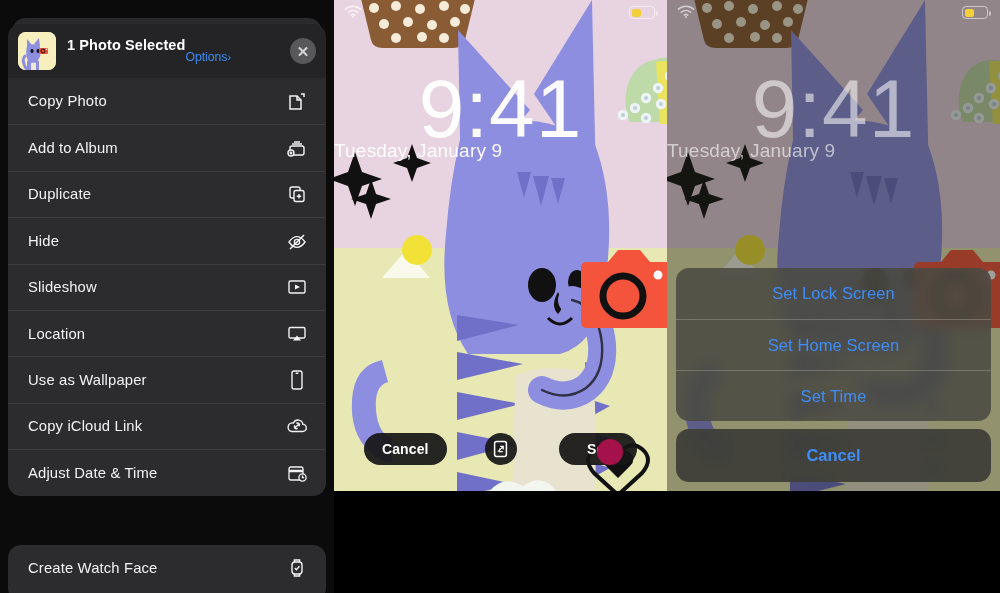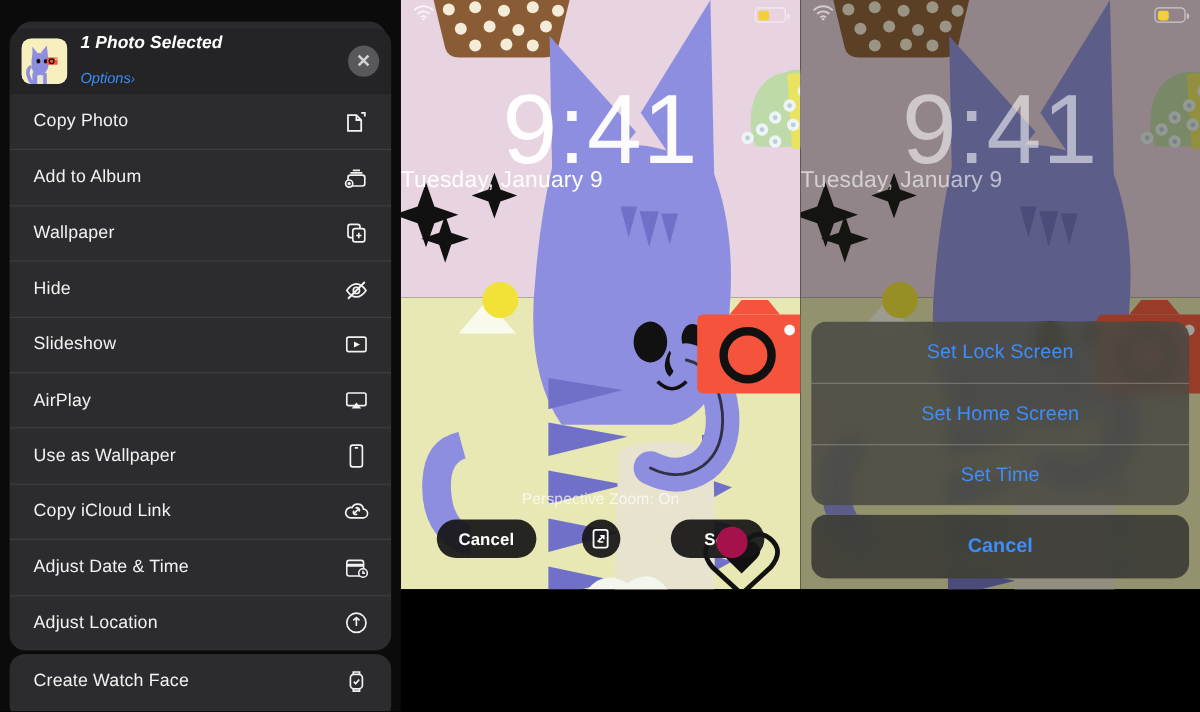--- a/index.html
+++ b/index.html
@@ -23,21 +23,21 @@
   .sheet-header {
     position: absolute; left: 8px; top: 24px; width: 318px; height: 54px;
     background: #242426; border-radius: 13px 13px 0 0;
     display: flex; align-items: center; padding: 0 10px;
   }
   .thumb {
     width: 38px; height: 38px; border-radius: 8px;
     background: #f7efbe; flex: 0 0 auto; position: relative; overflow: hidden;
   }
   .thumb svg { position: absolute; left: 0; top: 0; }
-  .sheet-htext { margin-left: 11px; display: flex; flex-direction: column; justify-content: center; font-style: italic; }
+  .sheet-htext { margin-left: 11px; display: flex; flex-direction: row; justify-content: center; }
   .sheet-title { color: #fff; font-size: 14.5px; font-weight: 700; line-height: 17px; letter-spacing: .1px; }
   .sheet-sub { color: #3c8df5; font-size: 12.2px; line-height: 15px; margin-top: 13px; }
   .sheet-sub .chev { font-size: 10.5px; }
   .close-btn {
     position: absolute; right: 10px; top: 50%; transform: translateY(-50%);
     width: 26px; height: 26px; border-radius: 50%;
     background: #58585b; color: #d2d2d4;
     display: flex; align-items: center; justify-content: center;
     font-size: 15px; font-weight: 600; line-height: 1;
   }
@@ -187,21 +187,21 @@
           <svg width="22" height="20" viewBox="0 0 22 20" fill="none" stroke="currentColor" stroke-width="1.4">
             <rect x="4" y="8" width="14" height="9" rx="2"></rect>
             <path d="M6 6h10M8 4h6"></path>
             <circle cx="5" cy="15" r="3" fill="#2c2c2e"></circle>
             <path d="M5 13.6v2.8M3.6 15h2.8"></path>
           </svg>
         </span>
       </div>
 
       <div class="menu-row">
-        <span class="menu-label">Wallpaper</span>
+        <span class="menu-label">Duplicate</span>
         <span class="menu-icon">
           <svg width="20" height="20" viewBox="0 0 20 20" fill="none" stroke="currentColor" stroke-width="1.4">
             <rect x="3" y="3" width="10" height="11" rx="2"></rect>
             <rect x="7" y="6.5" width="10" height="11" rx="2" fill="#2c2c2e"></rect>
             <path d="M12 10v4.5M9.75 12.25h4.5"></path>
           </svg>
         </span>
       </div>
 
       <div class="menu-row">
@@ -219,21 +219,21 @@
         <span class="menu-label">Slideshow</span>
         <span class="menu-icon">
           <svg width="22" height="18" viewBox="0 0 22 18" fill="none" stroke="currentColor" stroke-width="1.4">
             <rect x="3" y="3" width="16" height="12" rx="1.6"></rect>
             <path d="M9 6.5l5 2.5-5 2.5z" fill="currentColor" stroke="none"></path>
           </svg>
         </span>
       </div>
 
       <div class="menu-row">
-        <span class="menu-label">AirPlay</span>
+        <span class="menu-label">Location</span>
         <span class="menu-icon">
           <svg width="22" height="18" viewBox="0 0 22 18" fill="none" stroke="currentColor" stroke-width="1.4">
             <rect x="3" y="2.5" width="16" height="10.5" rx="1.6"></rect>
             <path d="M11 10.5l4 5H7z" fill="currentColor" stroke="none"></path>
           </svg>
         </span>
       </div>
 
       <div class="menu-row">
         <span class="menu-label">Use as Wallpaper</span>
@@ -260,29 +260,20 @@
         <span class="menu-icon">
           <svg width="22" height="20" viewBox="0 0 22 20" fill="none" stroke="currentColor" stroke-width="1.3">
             <rect x="3" y="4" width="14" height="13" rx="2"></rect>
             <path d="M3 8h14" stroke-width="2.6"></path>
             <circle cx="16.5" cy="14.5" r="3.6" fill="#2c2c2e"></circle>
             <path d="M16.5 12.6v2h1.6"></path>
           </svg>
         </span>
       </div>
 
-      <div class="menu-row">
-        <span class="menu-label">Adjust Location</span>
-        <span class="menu-icon">
-          <svg width="22" height="22" viewBox="0 0 22 22" fill="none" stroke="currentColor" stroke-width="1.4">
-            <circle cx="11" cy="11" r="8"></circle>
-            <path d="M11 6.6v6.4M8.8 8.6l2.2-2 2.2 2" stroke-linecap="round"></path>
-          </svg>
-        </span>
-      </div>
     </div>
 
     <div class="menu-group" id="group-b">
       <div class="menu-row">
         <span class="menu-label">Create Watch Face</span>
         <span class="menu-icon">
           <svg width="18" height="22" viewBox="0 0 18 22" fill="none" stroke="currentColor" stroke-width="1.4">
             <rect x="4" y="5" width="10" height="12" rx="3"></rect>
             <path d="M6.4 5V3h5.2v2M6.4 17v2h5.2v-2"></path>
             <path d="M6.8 11l1.6 1.7 3-3.4"></path>
@@ -466,21 +457,20 @@
           </svg>
         </span>
         <span class="batt">
             <span class="batt-fill"></span>
           </span>
       </div>
 
       <div class="clock">9:41</div>
       <div class="datetext">Tuesday, January 9</div>
 
-      <div class="pz-label">Perspective Zoom: On</div>
 
       <div class="ctrl-row">
         <div class="pill cancel">Cancel</div>
         <div class="persp-btn">
           <svg width="17" height="18" viewBox="0 0 17 18" fill="none" stroke="#fff" stroke-width="1.5">
             <rect x="2.6" y="1.6" width="11.8" height="14.8" rx="2"></rect>
             <path d="M6 11.6l5-5M8.2 6.4h3v3M10.8 11.6h-3v-3" stroke-width="1.3"></path>
           </svg>
         </div>
         <div class="pill set">Set</div>

